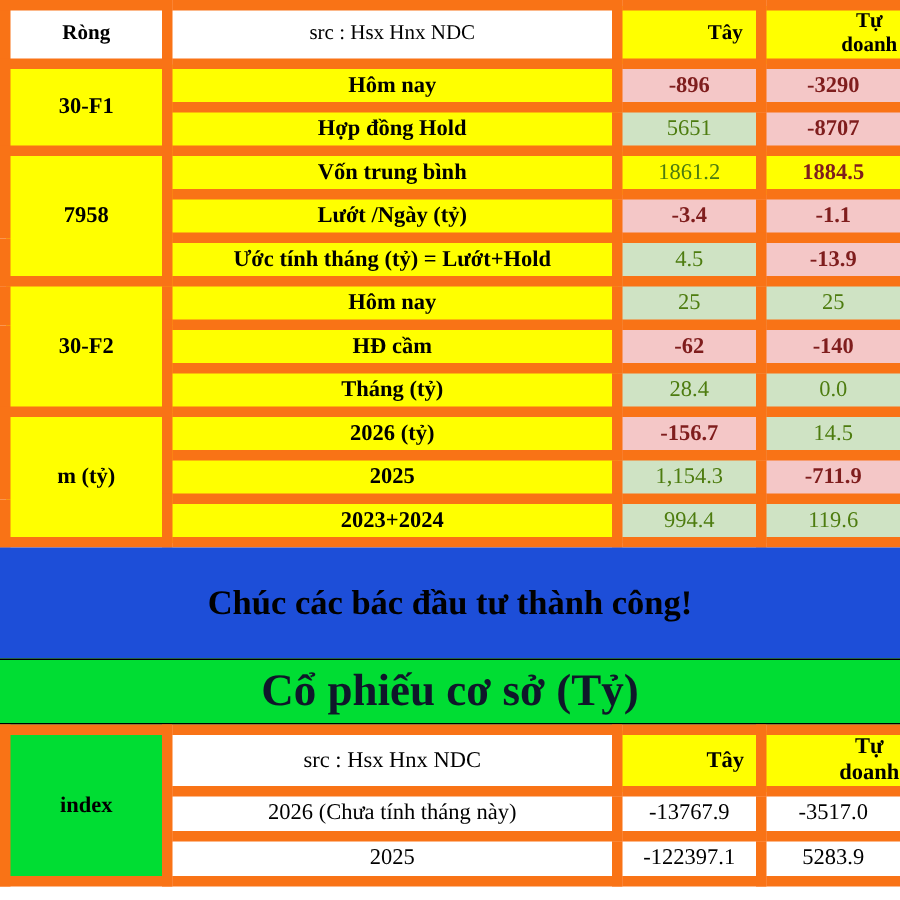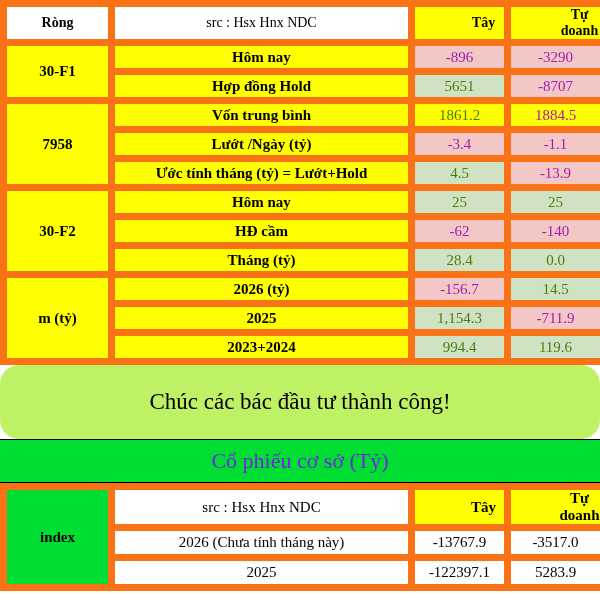--- a/index.html
+++ b/index.html
@@ -62,57 +62,56 @@
   .col-b { width: 300px; }
   .col-c { width: 96px; }
   .col-d { width: 96px; }
 
   .hdr-row td { background: #ffffff; font-weight: bold; font-size: 14px; }
   .hdr-yellow { background: #ffff00 !important; font-weight: bold; padding-left: 48px; }
   .src-cell { font-weight: normal !important; font-size: 12px; font-style: normal; }
 
   .yellow { background: #ffff00; font-weight: bold; margin-left: 12px; }
   .lab { background: #ffff00; font-weight: bold; font-size: 15px; }
-  .neg { color: #a21caf; font-weight: normal; }
+  .neg { color: #7f1d1d; font-weight: bold; }
   .pos { color: #4d7c0f; font-weight: normal; }
   .bg-pink { background: #f4c7c7; }
   .bg-green { background: #cfe3c4; }
   .bg-white { background: #ffffff; }
 
   
   .mid-msg {
     width: 600px;
     height: 74px;
     display: flex;
     align-items: center;
     justify-content: center;
-    font-weight: normal;
+    font-weight: bold;
     font-size: 23px;
     color: #000;
-    background: #bef264;
-    border-radius: 19px;
+    background: #1d4ed8;
   }
 
   
   .lower-band {
     width: 600px;
     height: 44px;
     background: #00dd33;
     display: flex;
     align-items: center;
     justify-content: center;
     border: 1px solid #000;
     box-sizing: border-box;
     border-left: none;
     border-right: none;
   }
   .lower-band .title {
-    font-weight: normal;
-    font-size: 22px;
-    color: #6d28d9;
+    font-weight: bold;
+    font-size: 30px;
+    color: #0f172a;
   }
 
   .bottom-table { width: 600px; }
   .bottom-table td { height: 23px; font-size: 15px; }
   .bcol-a { width: 108px; }
   .bcol-b { width: 300px; }
   .bcol-c { width: 96px; }
   .bcol-d { width: 96px; }
   .green-cell { background: #00dd33; font-weight: bold; font-size: 19px; }
 </style>

